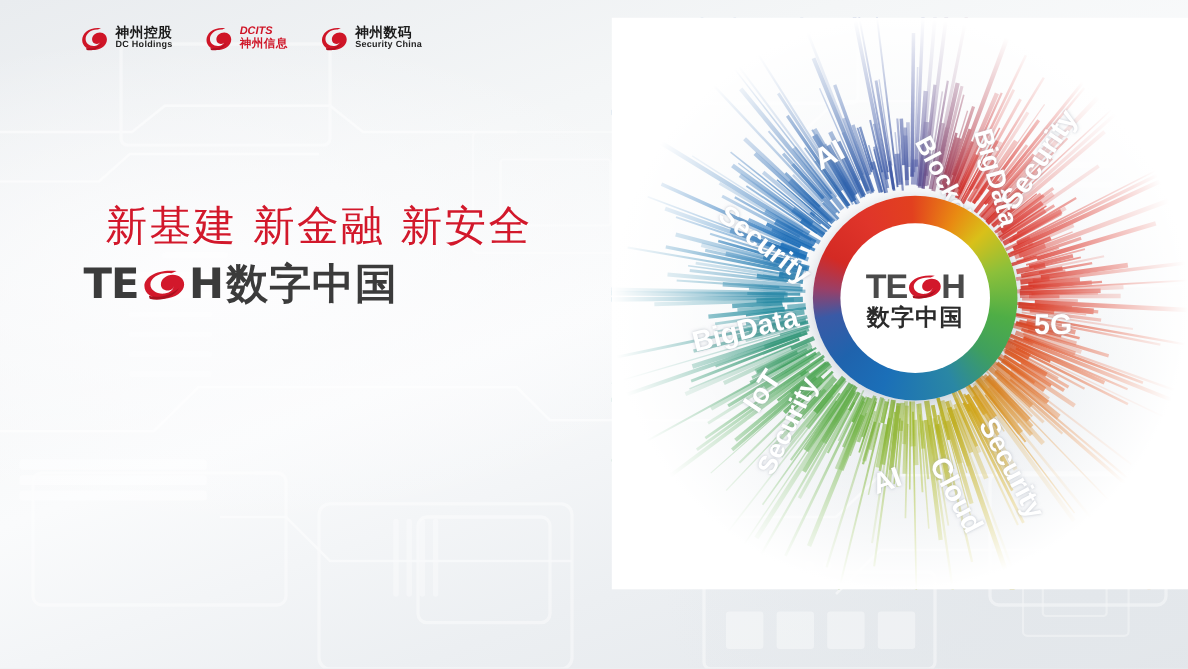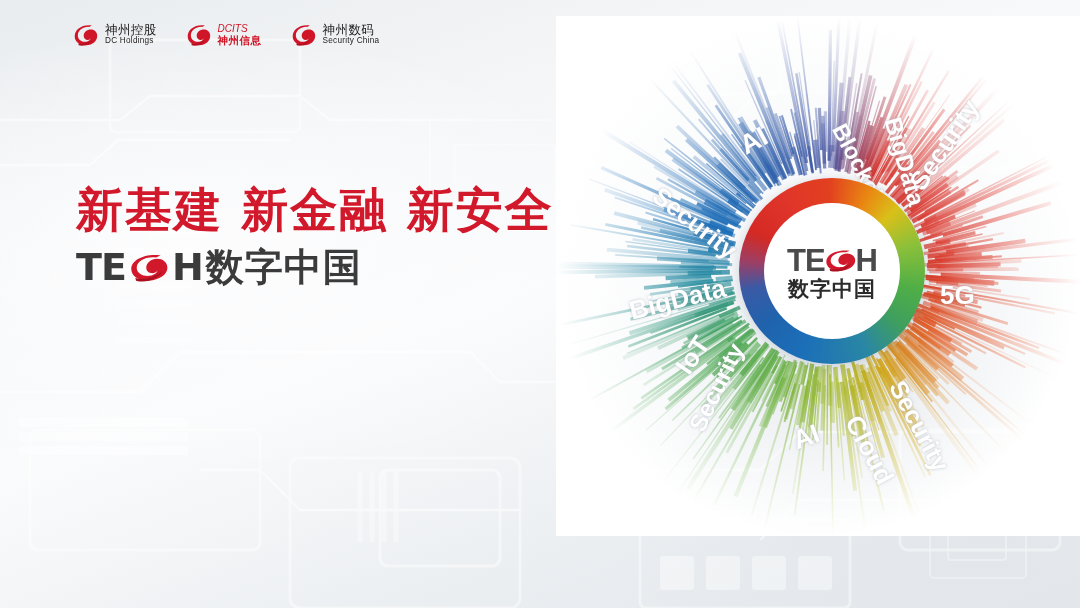--- a/index.html
+++ b/index.html
@@ -20,23 +20,23 @@
   .pcb{position:absolute;inset:0;opacity:.55;}
   .pcb svg{width:100%;height:100%;display:block;}
 
   
   .logo-bar{
     position:absolute;left:72px;top:22px;display:flex;align-items:center;gap:28px;z-index:14;
   }
   .logo{display:flex;align-items:center;gap:6px;}
   .swoosh{width:27px;height:26px;flex:0 0 auto;}
   .logo-txt{display:flex;flex-direction:column;line-height:1.04;}
-  .logo-cn{font-size:12.5px;font-weight:400;color:#1b1b1b;letter-spacing:.4px;}
+  .logo-cn{font-size:12.5px;font-weight:700;color:#1b1b1b;letter-spacing:.4px;}
   .logo-cn.red{color:#cf1527;font-size:10px;font-style:italic;letter-spacing:0;font-family:"Liberation Sans",sans-serif;}
-  .logo-en{font-size:8.2px;font-weight:400;color:#232323;letter-spacing:.25px;}
+  .logo-en{font-size:8.2px;font-weight:700;color:#232323;letter-spacing:.25px;}
   .logo-en.cnsub{font-size:10.5px;color:#cf1527;font-weight:700;letter-spacing:.5px;text-align:center;}
 
   
   .burst{position:absolute;left:556px;top:16px;width:524px;height:520px;z-index:5;}
   .burst svg{width:100%;height:100%;display:block;}
 
   
   .tags{position:absolute;left:556px;top:16px;width:524px;height:520px;z-index:8;pointer-events:none;}
   .tag{
     position:absolute;color:#ffffff;font-weight:700;white-space:nowrap;
@@ -62,23 +62,24 @@
     display:flex;flex-direction:column;align-items:center;justify-content:center;gap:1px;
   }
   .em-tech{display:flex;align-items:center;justify-content:center;gap:0px;height:34px;}
   .em-t,.em-h{font-size:31px;font-weight:700;color:#4a4a4a;letter-spacing:-1px;line-height:1;}
   .em-sw{width:33px;height:24px;margin:0 -1px;}
   .em-cn{font-size:21px;font-weight:700;color:#2b2b2b;letter-spacing:1px;line-height:1;}
 
   
   .headline{position:absolute;left:76px;top:186px;z-index:12;}
   .h-main{
-    font-size:47px;font-weight:700;color:#d2182b;letter-spacing:2px;line-height:1.02;
+    font-size:38px;font-weight:400;color:#d2182b;letter-spacing:2px;line-height:1.02;
     font-family:"DejaVu Sans","Liberation Sans",sans-serif;white-space:nowrap;
     text-shadow:0 1px 0 rgba(255,255,255,.7);
+    margin-left:20px;
   }
   .h-sub{
     margin-top:14px;display:flex;align-items:center;white-space:nowrap;
     font-size:38px;font-weight:700;color:#3b3b3b;letter-spacing:1px;line-height:1;
     font-family:"DejaVu Sans","Liberation Sans",sans-serif;
   }
   .sub-te,.sub-h{letter-spacing:-1px;}
   .sub-sw{width:44px;height:30px;margin:0 1px;}
   .sub-cn{margin-left:3px;}
   .sub-gap{display:inline-block;width:22px;}

